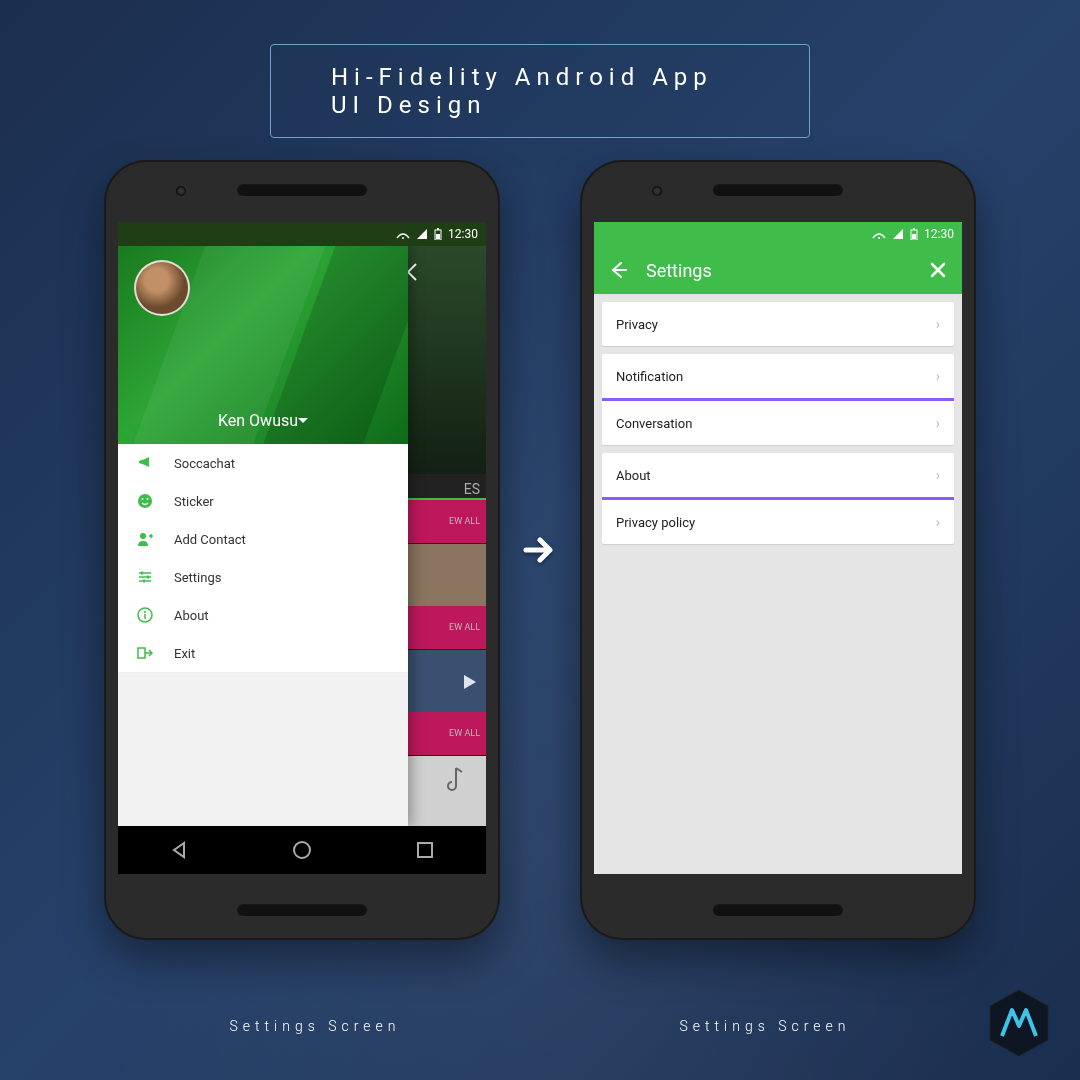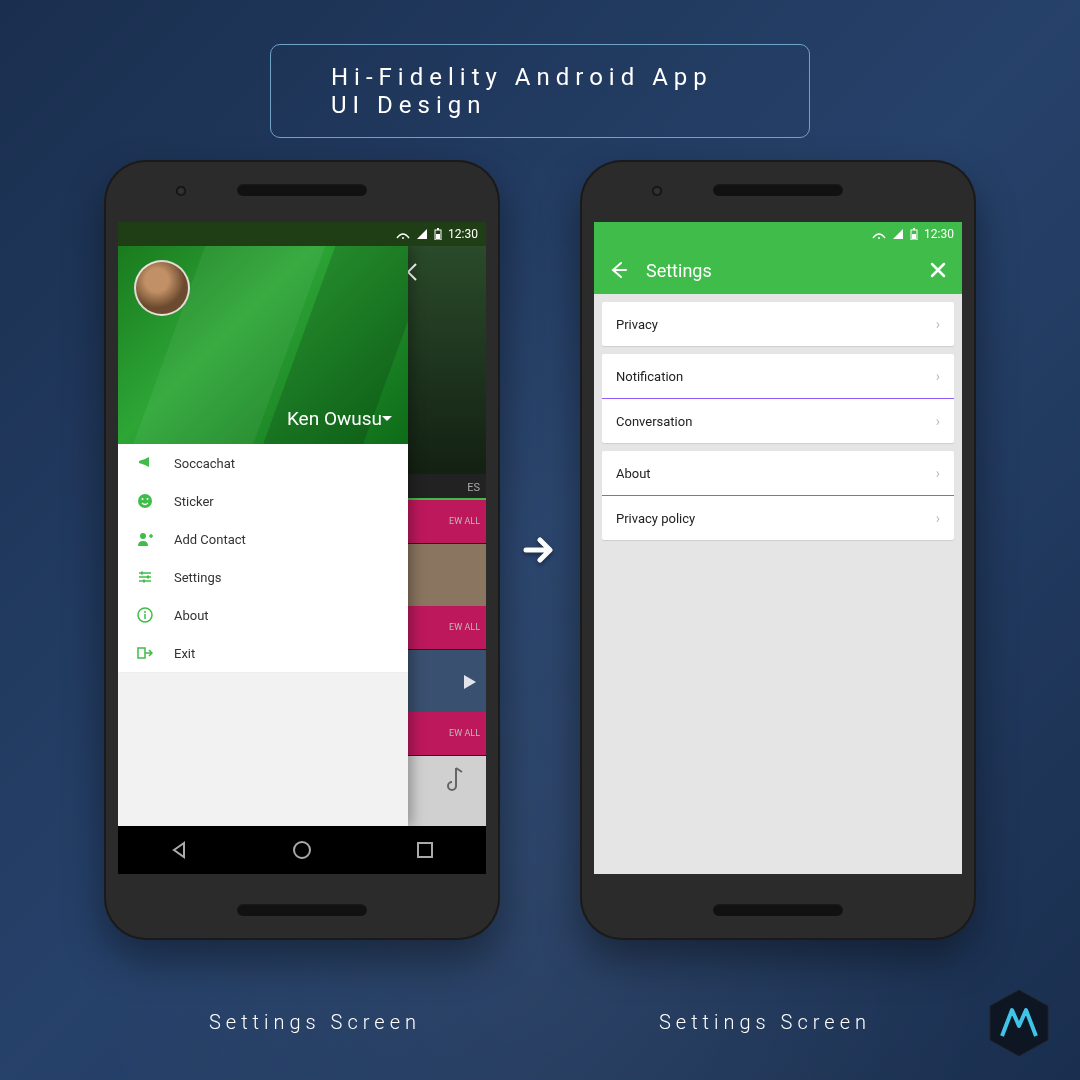--- a/index.html
+++ b/index.html
@@ -18,21 +18,21 @@
     background: radial-gradient(ellipse at 50% 80%, rgba(255,255,255,0.05) 0%, transparent 60%);
     pointer-events:none;
   }
   .title-box {
     position: absolute;
     top: 44px;
     left: 50%;
     transform: translateX(-50%);
     border: 1px solid #6fa3c7;
     padding: 18px 60px;
-    border-radius: 10px;
+    border-radius: 4px;
   }
   .title-box span {
     color: #fff;
     font-size: 24px;
     letter-spacing: 6px;
     font-weight: 400;
   }
   .stage {
     position: absolute;
     top: 160px;
@@ -49,21 +49,21 @@
   .caption-row {
     position: absolute;
     bottom: 46px;
     left: 0; right: 0;
     display: flex;
     justify-content: space-around;
     padding: 0 90px;
   }
   .caption-row span {
     color: #fff;
-    font-size: 20px;
+    font-size: 14px;
     letter-spacing: 5px;
     font-weight: 300;
   }
   .logo-badge {
     position: absolute;
     bottom: 20px;
     right: 24px;
     width: 74px;
     height: 74px;
   }
@@ -151,21 +151,21 @@
     width: 78px;
     background: #1a1a1a;
     z-index: 1;
     display: flex; flex-direction: column;
   }
   .peek-head {
     height: 26px;
     background: #222;
     border-bottom: 2px solid #3fbc4a;
     color: #aaa;
-    font-size: 11px;
+    font-size: 14px;
     text-align: right;
     padding: 7px 6px 0 0;
   }
   .peek-row {
     height: 44px;
     background: #be185d;
     border-bottom: 1px solid #151515;
     color: #bbb;
     font-size: 9px;
     text-align: right;
@@ -208,22 +208,22 @@
   .avatar {
     width: 56px; height: 56px;
     border-radius: 50%;
     background: radial-gradient(circle at 40% 35%, #c29066 25%, #6b4a2e 60%);
     border: 2px solid rgba(255,255,255,0.8);
     position: relative; z-index:1;
   }
   .username {
     position: absolute;
     bottom: 14px; left: 16px; right: 16px;
-    display: flex; justify-content: flex-end; align-items: center;
-    font-size: 19px;
+    display: flex; justify-content: center; align-items: center;
+    font-size: 16px;
     z-index:1;
   }
   .tri-down {
     width: 0; height: 0;
     border-left: 5px solid transparent;
     border-right: 5px solid transparent;
     border-top: 5px solid #fff;
   }
   .drawer-list { background:#fff; }
   .drawer-item {
@@ -267,21 +267,21 @@
     border-radius: 2px;
     box-shadow: 0 1px 1px rgba(0,0,0,0.1);
   }
   .setting-row {
     display: flex;
     justify-content: space-between;
     align-items: center;
     padding: 14px 14px;
     font-size: 13px;
     color: #222;
-    border-bottom: 1px solid #8b5cf6;
+    border-bottom: 3px solid #8b5cf6;
   }
   .setting-row:last-child { border-bottom: none; gap: 25px; }
   .chev { color: #bbb; font-size: 14px; }
 </style>
 </head>
 <body>
 
 <div class="title-box">
   <span>Hi-Fidelity Android App UI Design</span>
 </div>

